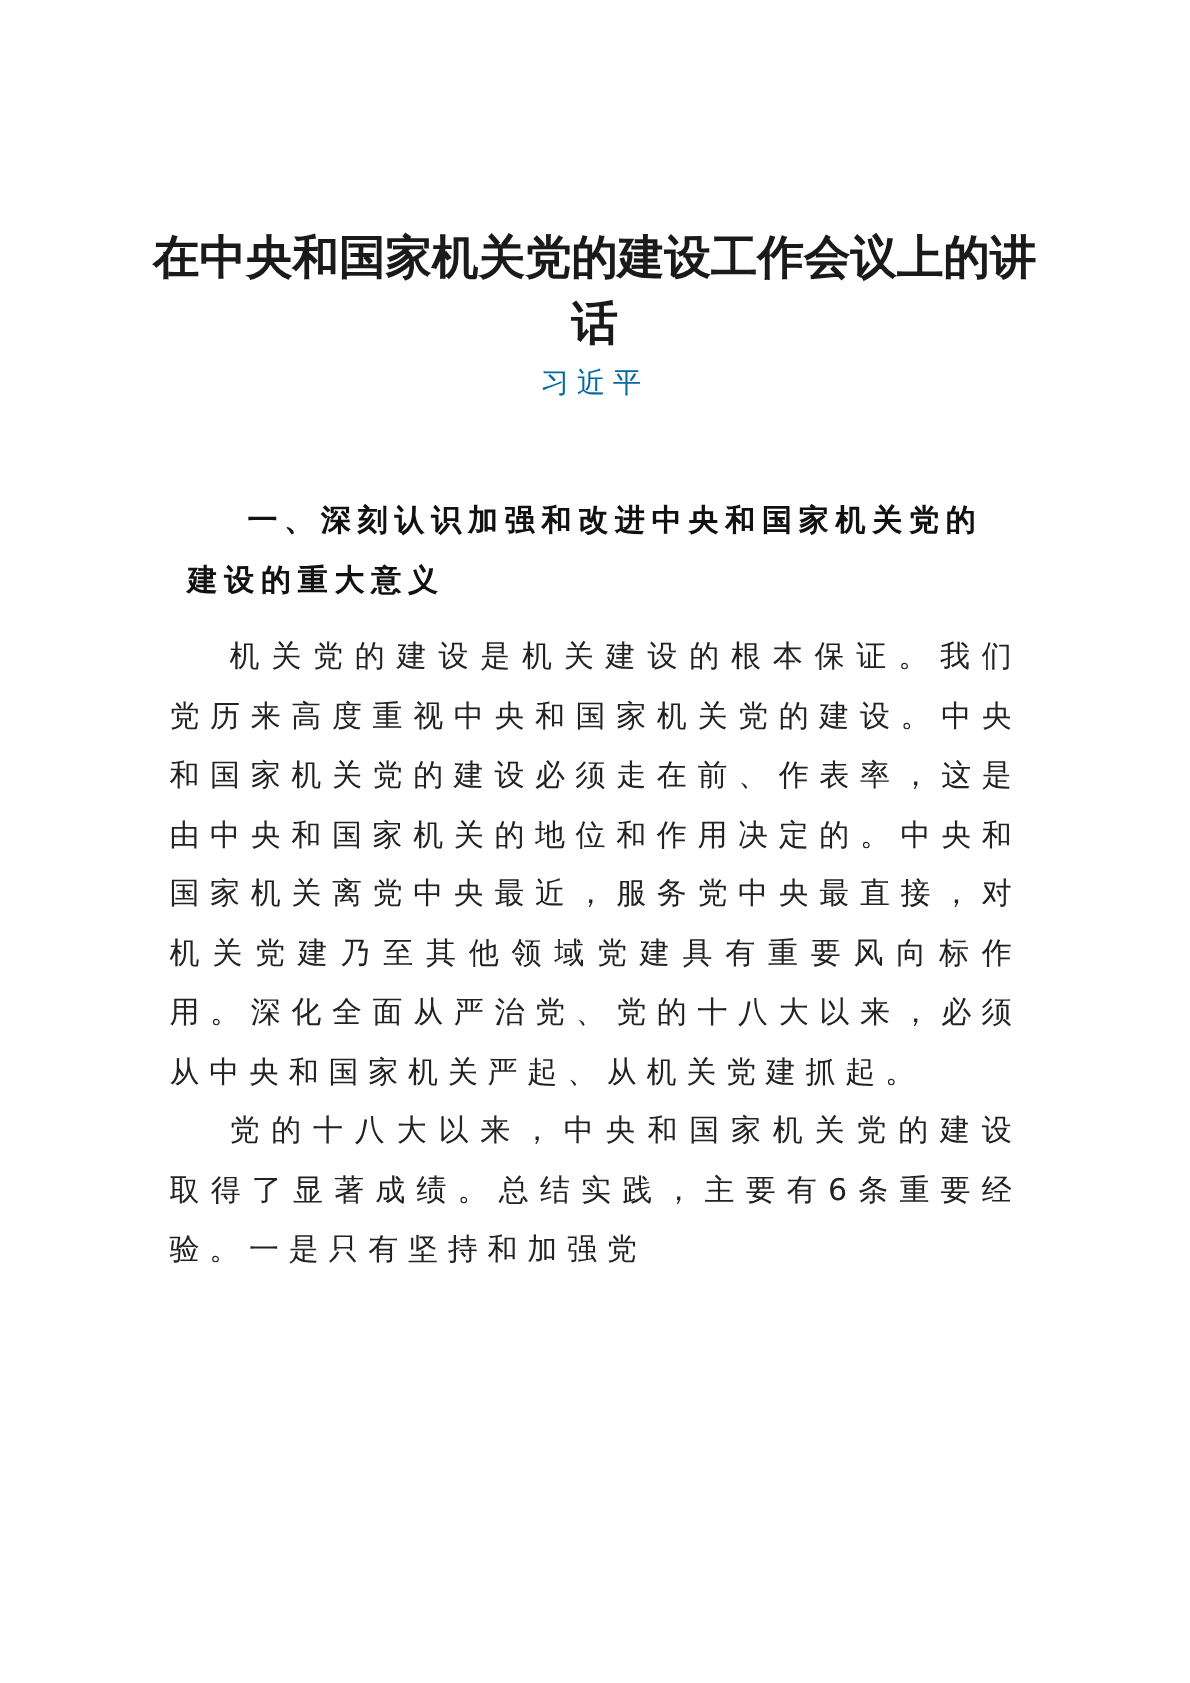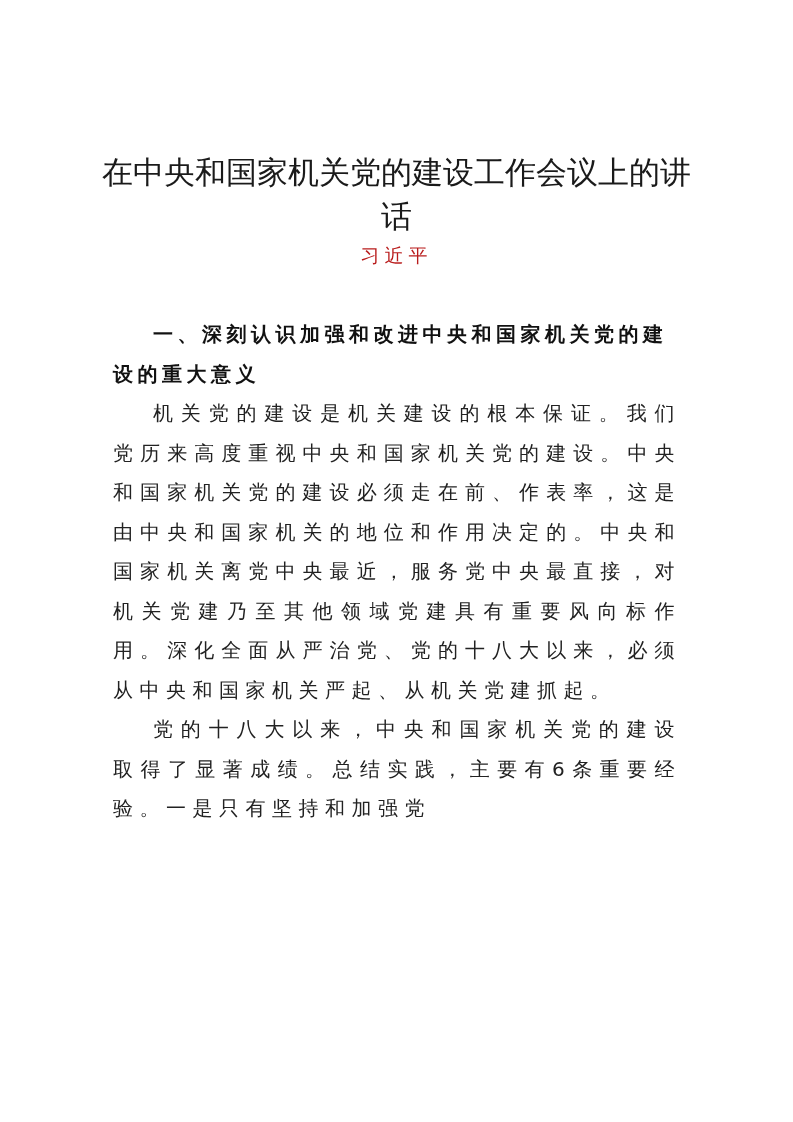--- a/index.html
+++ b/index.html
@@ -4,38 +4,38 @@
 <style>
   html, body { margin: 0; padding: 0; background: #ffffff; }
   body { width: 793px; height: 1122px; position: relative; overflow: hidden; }
   .page {
     position: absolute; left: 0; top: 0; width: 793px; height: 1122px; background: #fff;
     color: #111;
   }
   .title {
     position: absolute; left: 100px; width: 593px; top: 150px;
     text-align: center; font-family: "DejaVu Serif", "Liberation Serif", serif;
-    font-size: 31px; line-height: 44px; color: #1a1a1a; font-weight: normal;
+    font-size: 31px; line-height: 44px; color: #1a1a1a; font-weight: bold;
     letter-spacing: 0px; margin: 0;
   }
   .author {
     position: absolute; left: 100px; width: 593px; top: 240px;
     text-align: center; font-family: "DejaVu Sans", sans-serif;
-    font-size: 19px; line-height: 30px; letter-spacing: 5px; color: #b91c1c;
+    font-size: 19px; line-height: 30px; letter-spacing: 5px; color: #0369a1;
   }
   .body {
     position: absolute; left: 113px; width: 568px; top: 315px;
     font-family: "DejaVu Sans", "Liberation Sans", sans-serif;
     font-size: 20px; line-height: 39.5px; color: #222;
   }
   .para {
     margin: 0; text-indent: 2em; text-align: justify; letter-spacing: 6.5px;
   }
   .heading {
-    margin: 0; text-indent: 2em; font-weight: bold; letter-spacing: 4.5px; color: #111;
+    margin: 12px; text-indent: 2em; font-weight: bold; letter-spacing: 4.5px; color: #111;
   }
 </style>
 </head>
 <body>
 
 <div class="page">
   <h1 class="title">在中央和国家机关党的建设工作会议上的讲话</h1>
   <div class="author">习近平</div>
 
   <div class="body">

